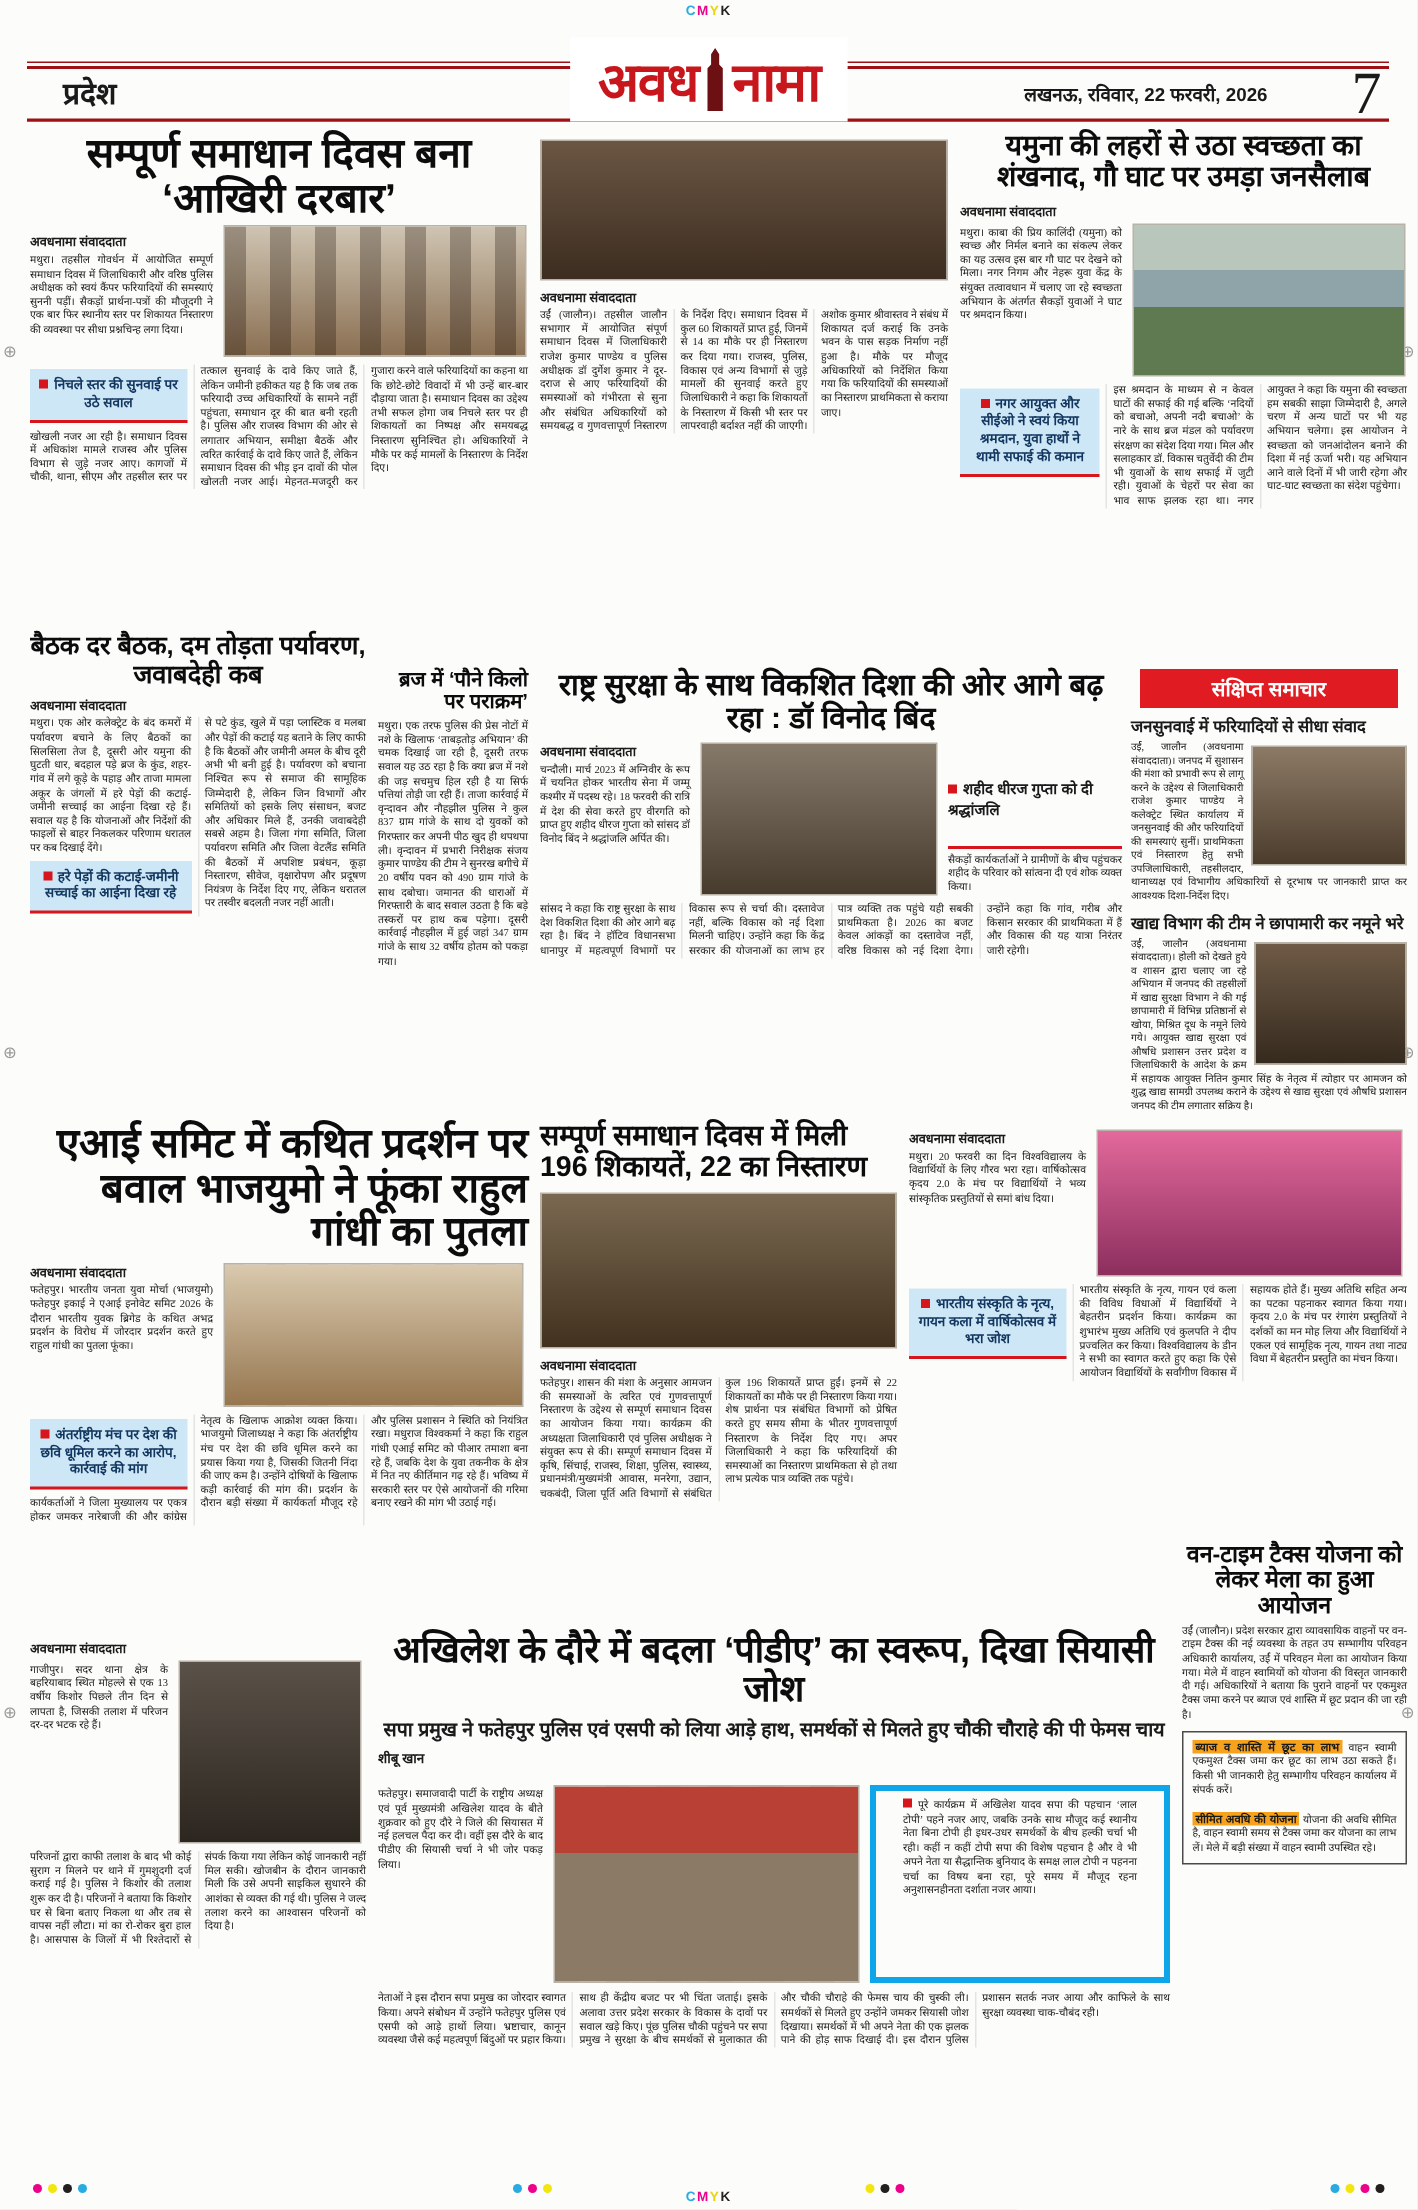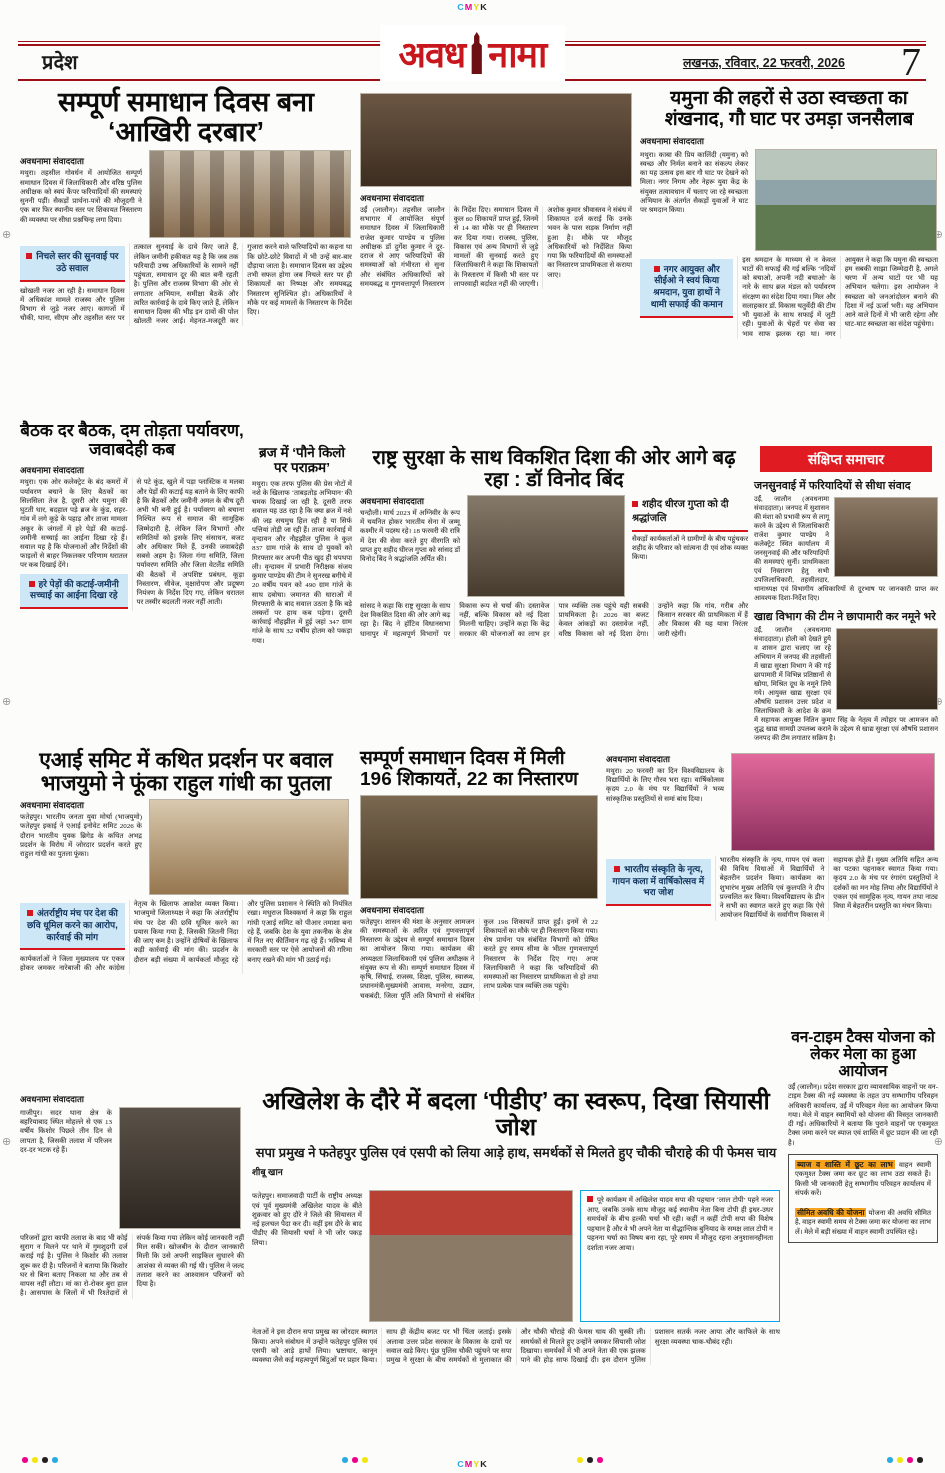--- a/index.html
+++ b/index.html
@@ -11,21 +11,21 @@
   .reg{position:absolute;color:#9a9a9a;font:400 11px "DejaVu Sans",sans-serif;}
   .dot{display:inline-block;width:6px;height:6px;border-radius:50%;margin:0 2px;}
   .d-c{background:#29abe2}.d-m{background:#ec008c}.d-y{background:#f3e50f}.d-k{background:#231f20}
   .dots{position:absolute;bottom:6px;}
   
   .hdr{position:absolute;left:18px;top:44px;width:908px;height:33px;
        border-top:2px solid #9d1016;border-bottom:2px solid #9d1016;}
   .hdr2{position:absolute;left:18px;top:41px;width:908px;border-top:1px solid #9d1016;}
   .hdr3{position:absolute;left:18px;top:80px;width:908px;border-top:1px solid #9d1016;}
   .section{position:absolute;left:42px;top:48px;font:800 20px "Liberation Sans",sans-serif;}
-  .dateline{position:absolute;right:100px;top:54px;font:800 12.5px "Liberation Sans",sans-serif;text-decoration:underline;}
+  .dateline{position:absolute;right:100px;top:54px;font:800 12.5px "Liberation Sans",sans-serif;}
   .pageno{position:absolute;right:24px;top:38px;font:400 40px "Liberation Serif",serif;}
   .masthead{position:absolute;left:50%;transform:translateX(-50%);top:28px;height:50px;background:#fff;
             padding:0 16px;display:flex;align-items:center;gap:3px;box-shadow:0 0 0 3px #fff;}
   .masthead span{font:800 36px "Liberation Sans",sans-serif;color:#c8161d;letter-spacing:-1px;}
   .tower{width:15px;height:42px;background:#6d1013;margin:0 1px;
          clip-path:polygon(50% 0,68% 10%,68% 26%,84% 32%,84% 100%,16% 100%,16% 32%,32% 26%,32% 10%);}
   
   .art{position:absolute;}
   .hl{font-family:"Liberation Sans",sans-serif;font-weight:800;text-align:center;line-height:1.1;color:#0c0c0c;margin:0;}
   .by{font:700 8.5px "Liberation Sans",sans-serif;margin:5px 0 3px;}
@@ -50,22 +50,22 @@
   .p-c2{width:100%;height:104px;background:linear-gradient(180deg,#7a6850,#41321f),repeating-linear-gradient(90deg,rgba(230,200,160,.2) 0 15px,rgba(0,0,0,0) 15px 32px);}
   .p-c3{width:204px;height:98px;background:linear-gradient(180deg,#e2699b,#8c2f5e),radial-gradient(circle at 70% 30%,rgba(255,230,240,.5) 0 8%,rgba(0,0,0,0) 9%);}
   .p-d1{width:122px;height:122px;background:linear-gradient(180deg,#5a5248,#2c2620),radial-gradient(circle at 50% 38%,rgba(210,180,150,.6) 0 18%,rgba(0,0,0,0) 19%);}
   .p-d2{width:204px;height:132px;background:linear-gradient(180deg,#b84034 0 34%,#8a7a66 34% 100%),repeating-linear-gradient(90deg,rgba(30,20,15,.25) 0 16px,rgba(0,0,0,0) 16px 34px);}
   
   .brieftitle{background:#e01b22;color:#fff;font:800 13.5px "Liberation Sans",sans-serif;text-align:center;
               padding:4px 0;width:172px;margin:0 auto 4px;}
   .briefh{font:800 11px "Liberation Sans",sans-serif;margin:7px 0 3px;line-height:1.2;}
   .briefb{font-size:6.8px;line-height:1.32;text-align:justify;}
   
-  .shahid{border-bottom:2px solid #d6161c;font:800 10px "Liberation Sans",sans-serif;padding:2px 0 6px;line-height:1.35;}
-  .redbox{border:1px solid #0ea5e9;padding:5px 6px;font-size:7px;line-height:1.35;text-align:justify;flex:1;}
+  .shahid{border-bottom:2px solid #d6161c;font:800 10px "Liberation Sans",sans-serif;padding:2px 0 17px;line-height:1.35;margin-top:23px;}
+  .redbox{border:4px solid #0ea5e9;padding:5px 18px;font-size:7px;line-height:1.35;text-align:justify;flex:1;}
   .orangebox{border:1px solid #4a4a4a;padding:5px 6px;font-size:7px;line-height:1.35;text-align:justify;margin-top:6px;}
   .oh{display:inline;background:#f6a21d;font-weight:700;padding:0 2px;font-family:"Liberation Sans",sans-serif;font-size:7.5px;}
   .subhead{font:700 13px "Liberation Sans",sans-serif;text-align:center;margin-top:4px;line-height:1.2;}
 </style>
 </head>
 <body>
 
 <div class="page">
 
   <div class="cmark" style="top:2px;">
@@ -130,21 +130,21 @@
     <h1 class="hl" style="font-size:17px;">बैठक दर बैठक, दम तोड़ता पर्यावरण, जवाबदेही कब</h1>
     <div class="by">अवधनामा संवाददाता</div>
     <div class="cols2">
       <div class="bd">मथुरा। एक ओर कलेक्ट्रेट के बंद कमरों में पर्यावरण बचाने के लिए बैठकों का सिलसिला तेज है, दूसरी ओर यमुना की घुटती धार, बदहाल पड़े ब्रज के कुंड, शहर-गांव में लगे कूड़े के पहाड़ और ताजा मामला अकूर के जंगलों में हरे पेड़ों की कटाई-जमीनी सच्चाई का आईना दिखा रहे हैं। सवाल यह है कि योजनाओं और निर्देशों की फाइलों से बाहर निकलकर परिणाम धरातल पर कब दिखाई देंगे।</div>
       <div class="bluebox"><i class="sq"></i><span>हरे पेड़ों की कटाई-जमीनी सच्चाई का आईना दिखा रहे</span></div>
       <div class="bd">से पटे कुंड, खुले में पड़ा प्लास्टिक व मलबा और पेड़ों की कटाई यह बताने के लिए काफी है कि बैठकों और जमीनी अमल के बीच दूरी अभी भी बनी हुई है। पर्यावरण को बचाना निश्चित रूप से समाज की सामूहिक जिम्मेदारी है, लेकिन जिन विभागों और समितियों को इसके लिए संसाधन, बजट और अधिकार मिले हैं, उनकी जवाबदेही सबसे अहम है। जिला गंगा समिति, जिला पर्यावरण समिति और जिला वेटलैंड समिति की बैठकों में अपशिष्ट प्रबंधन, कूड़ा निस्तारण, सीवेज, वृक्षारोपण और प्रदूषण नियंत्रण के निर्देश दिए गए, लेकिन धरातल पर तस्वीर बदलती नजर नहीं आती।</div>
     </div>
   </div>
 
   <div class="art" style="left:252px;top:446px;width:100px;height:296px;">
-    <h1 class="hl" style="font-size:13.5px;">ब्रज में ‘पौने किलो पर पराक्रम’</h1>
+    <h1 class="hl" style="font-size:13.5px;text-align:right;">ब्रज में ‘पौने किलो पर पराक्रम’</h1>
     <div class="bd" style="margin-top:4px;">मथुरा। एक तरफ पुलिस की प्रेस नोटों में नशे के खिलाफ ‘ताबड़तोड़ अभियान’ की चमक दिखाई जा रही है, दूसरी तरफ सवाल यह उठ रहा है कि क्या ब्रज में नशे की जड़ सचमुच हिल रही है या सिर्फ पत्तियां तोड़ी जा रही हैं। ताजा कार्रवाई में वृन्दावन और नौहझील पुलिस ने कुल 837 ग्राम गांजे के साथ दो युवकों को गिरफ्तार कर अपनी पीठ खुद ही थपथपा ली। वृन्दावन में प्रभारी निरीक्षक संजय कुमार पाण्डेय की टीम ने सुनरख बगीचे में 20 वर्षीय पवन को 490 ग्राम गांजे के साथ दबोचा। जमानत की धाराओं में गिरफ्तारी के बाद सवाल उठता है कि बड़े तस्करों पर हाथ कब पड़ेगा। दूसरी कार्रवाई नौहझील में हुई जहां 347 ग्राम गांजे के साथ 32 वर्षीय होतम को पकड़ा गया।</div>
   </div>
 
   <div class="art" style="left:360px;top:446px;width:388px;height:296px;">
     <h1 class="hl" style="font-size:20px;">राष्ट्र सुरक्षा के साथ विकशित दिशा की ओर आगे बढ़ रहा : डॉ विनोद बिंद</h1>
     <div class="flexrow" style="margin-top:5px;">
       <div style="width:100px;">
         <div class="by" style="margin-top:0;">अवधनामा संवाददाता</div>
         <div class="lead">चन्दौली। मार्च 2023 में अग्निवीर के रूप में चयनित होकर भारतीय सेना में जम्मू कश्मीर में पदस्थ रहे। 18 फरवरी की रात्रि में देश की सेवा करते हुए वीरगति को प्राप्त हुए शहीद धीरज गुप्ता को सांसद डॉ विनोद बिंद ने श्रद्धांजलि अर्पित की।</div>
       </div>
@@ -165,21 +165,21 @@
       <span>उर्ई, जालौन (अवधनामा संवाददाता)। जनपद में सुशासन की मंशा को प्रभावी रूप से लागू करने के उद्देश्य से जिलाधिकारी राजेश कुमार पाण्डेय ने कलेक्ट्रेट स्थित कार्यालय में जनसुनवाई की और फरियादियों की समस्याएं सुनीं। प्राथमिकता एवं निस्तारण हेतु सभी उपजिलाधिकारी, तहसीलदार, थानाध्यक्ष एवं विभागीय अधिकारियों से दूरभाष पर जानकारी प्राप्त कर आवश्यक दिशा-निर्देश दिए।</span>
     </div>
     <div class="briefh">खाद्य विभाग की टीम ने छापामारी कर नमूने भरे</div>
     <div class="briefb">
       <div class="photo p-s2"></div>
       <span>उर्ई, जालौन (अवधनामा संवाददाता)। होली को देखते हुये व शासन द्वारा चलाए जा रहे अभियान में जनपद की तहसीलों में खाद्य सुरक्षा विभाग ने की गई छापामारी में विभिन्न प्रतिष्ठानों से खोया, मिश्रित दूध के नमूने लिये गये। आयुक्त खाद्य सुरक्षा एवं औषधि प्रशासन उत्तर प्रदेश व जिलाधिकारी के आदेश के क्रम में सहायक आयुक्त नितिन कुमार सिंह के नेतृत्व में त्योहार पर आमजन को शुद्ध खाद्य सामग्री उपलब्ध कराने के उद्देश्य से खाद्य सुरक्षा एवं औषधि प्रशासन जनपद की टीम लगातार सक्रिय है।</span>
     </div>
   </div>
 
   <div class="art" style="left:20px;top:748px;width:332px;height:334px;">
-    <h1 class="hl" style="font-size:21px;">एआई समिट में कथित प्रदर्शन पर बवाल भाजयुमो ने फूंका राहुल गांधी का पुतला</h1>
+    <h1 class="hl" style="font-size:27px;text-align:right;">एआई समिट में कथित प्रदर्शन पर बवाल भाजयुमो ने फूंका राहुल गांधी का पुतला</h1>
     <div class="flexrow" style="margin-top:5px;">
       <div style="width:122px;">
         <div class="by" style="margin-top:0;">अवधनामा संवाददाता</div>
         <div class="lead">फतेहपुर। भारतीय जनता युवा मोर्चा (भाजयुमो) फतेहपुर इकाई ने एआई इनोवेट समिट 2026 के दौरान भारतीय युवक ब्रिगेड के कथित अभद्र प्रदर्शन के विरोध में जोरदार प्रदर्शन करते हुए राहुल गांधी का पुतला फूंका।</div>
       </div>
       <div class="photo p-c1"></div>
     </div>
     <div class="cols3" style="margin-top:5px;">
       <div class="bluebox"><i class="sq"></i><span>अंतर्राष्ट्रीय मंच पर देश की छवि धूमिल करने का आरोप, कार्रवाई की मांग</span></div>
       <div class="bd">कार्यकर्ताओं ने जिला मुख्यालय पर एकत्र होकर जमकर नारेबाजी की और कांग्रेस नेतृत्व के खिलाफ आक्रोश व्यक्त किया। भाजयुमो जिलाध्यक्ष ने कहा कि अंतर्राष्ट्रीय मंच पर देश की छवि धूमिल करने का प्रयास किया गया है, जिसकी जितनी निंदा की जाए कम है। उन्होंने दोषियों के खिलाफ कड़ी कार्रवाई की मांग की। प्रदर्शन के दौरान बड़ी संख्या में कार्यकर्ता मौजूद रहे और पुलिस प्रशासन ने स्थिति को नियंत्रित रखा। मधुराज विश्वकर्मा ने कहा कि राहुल गांधी एआई समिट को पीआर तमाशा बना रहे हैं, जबकि देश के युवा तकनीक के क्षेत्र में नित नए कीर्तिमान गढ़ रहे हैं। भविष्य में सरकारी स्तर पर ऐसे आयोजनों की गरिमा बनाए रखने की मांग भी उठाई गई।</div>

